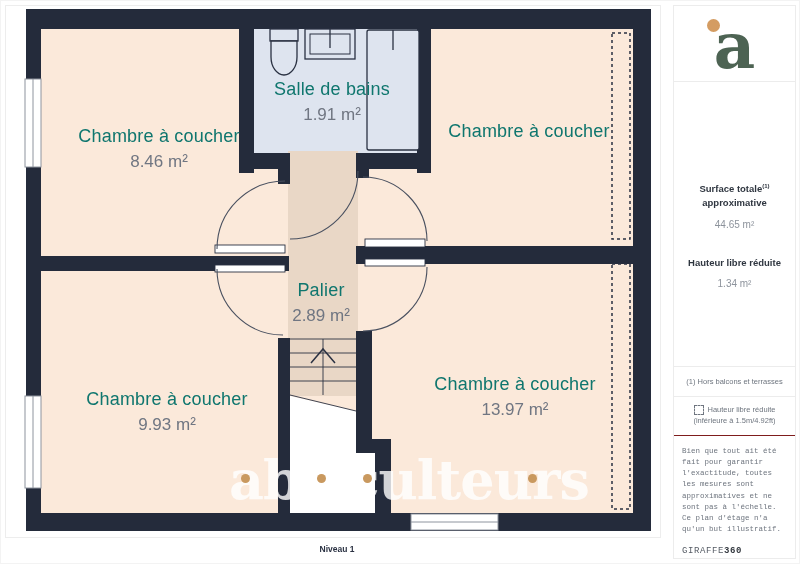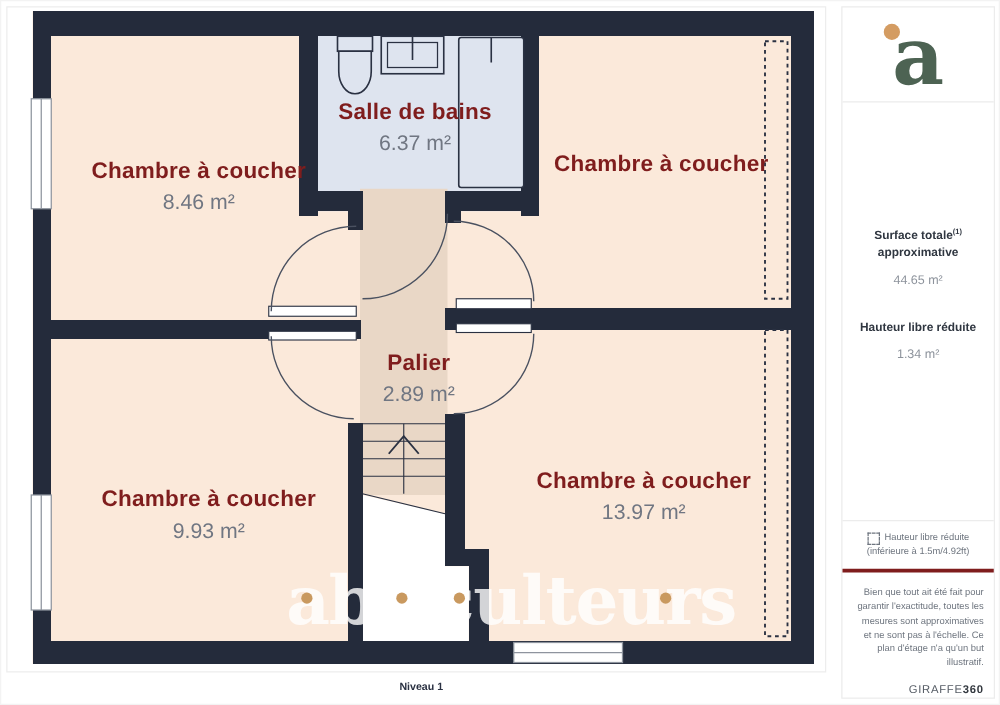--- a/index.html
+++ b/index.html
@@ -1,21 +1,21 @@
 <!DOCTYPE html>
 <html><head>
 <meta charset="utf-8">
 <style>
   html,body{margin:0;padding:0;background:#fff;}
   .page{position:relative;width:800px;height:564px;background:#ffffff;overflow:hidden;
         font-family:"Liberation Sans",sans-serif;border:1px solid #f3f3f3;box-sizing:border-box;}
   .plan-border{position:absolute;left:4px;top:4px;width:654px;height:531px;border:1px solid #ededed;z-index:0;}
   .plan-svg{position:absolute;left:0;top:0;z-index:1;}
   .room-label{position:absolute;z-index:3;transform:translateX(-50%);text-align:center;white-space:nowrap;}
-  .room-name{display:block;font-weight:700;font-size:18px;line-height:23px;color:#7f1d1d;letter-spacing:.2px;}
+  .room-name{display:block;font-weight:400;font-size:18px;line-height:23px;color:#0f766e;letter-spacing:.2px;}
   .room-area{display:block;font-weight:400;font-size:17px;line-height:21px;color:#707682;margin-top:3px;}
   .watermark{position:absolute;left:228px;top:452px;z-index:2;font-family:"DejaVu Serif",serif;
              font-weight:600;font-size:54px;line-height:54px;color:rgba(255,255,255,.8);letter-spacing:-1px;}
   .wm-dot{position:absolute;width:9px;height:9px;border-radius:50%;background:#c9995f;z-index:4;}
   .level-label{position:absolute;left:300px;top:543px;width:72px;text-align:center;z-index:3;
                font-size:8.5px;font-weight:700;color:#2a3142;}
   
   .sidebar{position:absolute;left:672px;top:4px;width:123px;height:554px;background:#fff;
            border:1px solid #ececec;box-sizing:border-box;display:flex;flex-direction:column;z-index:5;}
   .logo-cell{height:75px;border-bottom:1px solid #ececec;position:relative;flex:none;}
@@ -25,22 +25,22 @@
   .info-cell{flex:1;text-align:center;}
   .surface-block{margin-top:100px;}
   .height-block{margin-top:26px;}
   .info-title{font-size:9.5px;font-weight:700;color:#2f3640;line-height:1.5;}
   .info-title sup{font-size:6px;}
   .info-value{margin-top:8px;font-size:10px;color:#8d939c;}
   .footnote-cell{border-top:1px solid #ececec;padding:10px 6px;font-size:7.5px;color:#6e757f;text-align:center;flex:none;}
   .legend-cell{border-top:1px solid #ececec;padding:8px 4px;font-size:7.5px;color:#6e757f;text-align:center;flex:none;line-height:1.45;}
   .legend-row{display:flex;align-items:center;justify-content:center;gap:4px;}
   .dashed-box{width:8px;height:8px;border:1px dashed #6e757f;flex:none;}
-  .disclaimer-cell{border-top:3px solid #7f1d1d;padding:10px 8px 0;font-size:7.5px;color:#6e757f;
-                   text-align:right;line-height:1.5;flex:none;}
+  .disclaimer-cell{border-top:1px solid #7f1d1d;padding:10px 8px 0;font-size:7.5px;color:#6e757f;
+                   text-align:left;line-height:1.5;flex:none;font-family:Liberation Mono, monospace;}
   .brand{margin-top:9px;font-size:9px;letter-spacing:.6px;color:#555b64;}
   .brand b{color:#33383f;}
 </style>
 </head>
 <body>
 
 <div class="page">
 
   <div class="plan-border"></div>
 
@@ -126,26 +126,26 @@
       </g>
     </g>
   </svg>
 
   <div class="room-label" style="left:158px;top:124px;">
     <span class="room-name">Chambre à coucher</span>
     <span class="room-area">8.46 m²</span>
   </div>
   <div class="room-label" style="left:331px;top:77px;">
     <span class="room-name">Salle de bains</span>
-    <span class="room-area">6.37 m²</span>
+    <span class="room-area">1.91 m²</span>
   </div>
   <div class="room-label" style="left:528px;top:119px;">
     <span class="room-name">Chambre à coucher</span>
   </div>
-  <div class="room-label" style="left:334px;top:278px;">
+  <div class="room-label" style="left:320px;top:278px;">
     <span class="room-name">Palier</span>
     <span class="room-area">2.89 m²</span>
   </div>
   <div class="room-label" style="left:166px;top:387px;">
     <span class="room-name">Chambre à coucher</span>
     <span class="room-area">9.93 m²</span>
   </div>
   <div class="room-label" style="left:514px;top:372px;">
     <span class="room-name">Chambre à coucher</span>
     <span class="room-area">13.97 m²</span>
@@ -173,20 +173,21 @@
           <span>approximative</span>
         </div>
         <div class="info-value">44.65 m²</div>
       </div>
       <div class="height-block">
         <div class="info-title">Hauteur libre réduite</div>
         <div class="info-value">1.34 m²</div>
       </div>
     </div>
 
+    <div class="footnote-cell">(1) Hors balcons et terrasses</div>
 
     <div class="legend-cell">
       <div class="legend-row">
         <span class="dashed-box"></span>
         <span>Hauteur libre réduite</span>
       </div>
       <div>(inférieure à 1.5m/4.92ft)</div>
     </div>
 
     <div class="disclaimer-cell">

